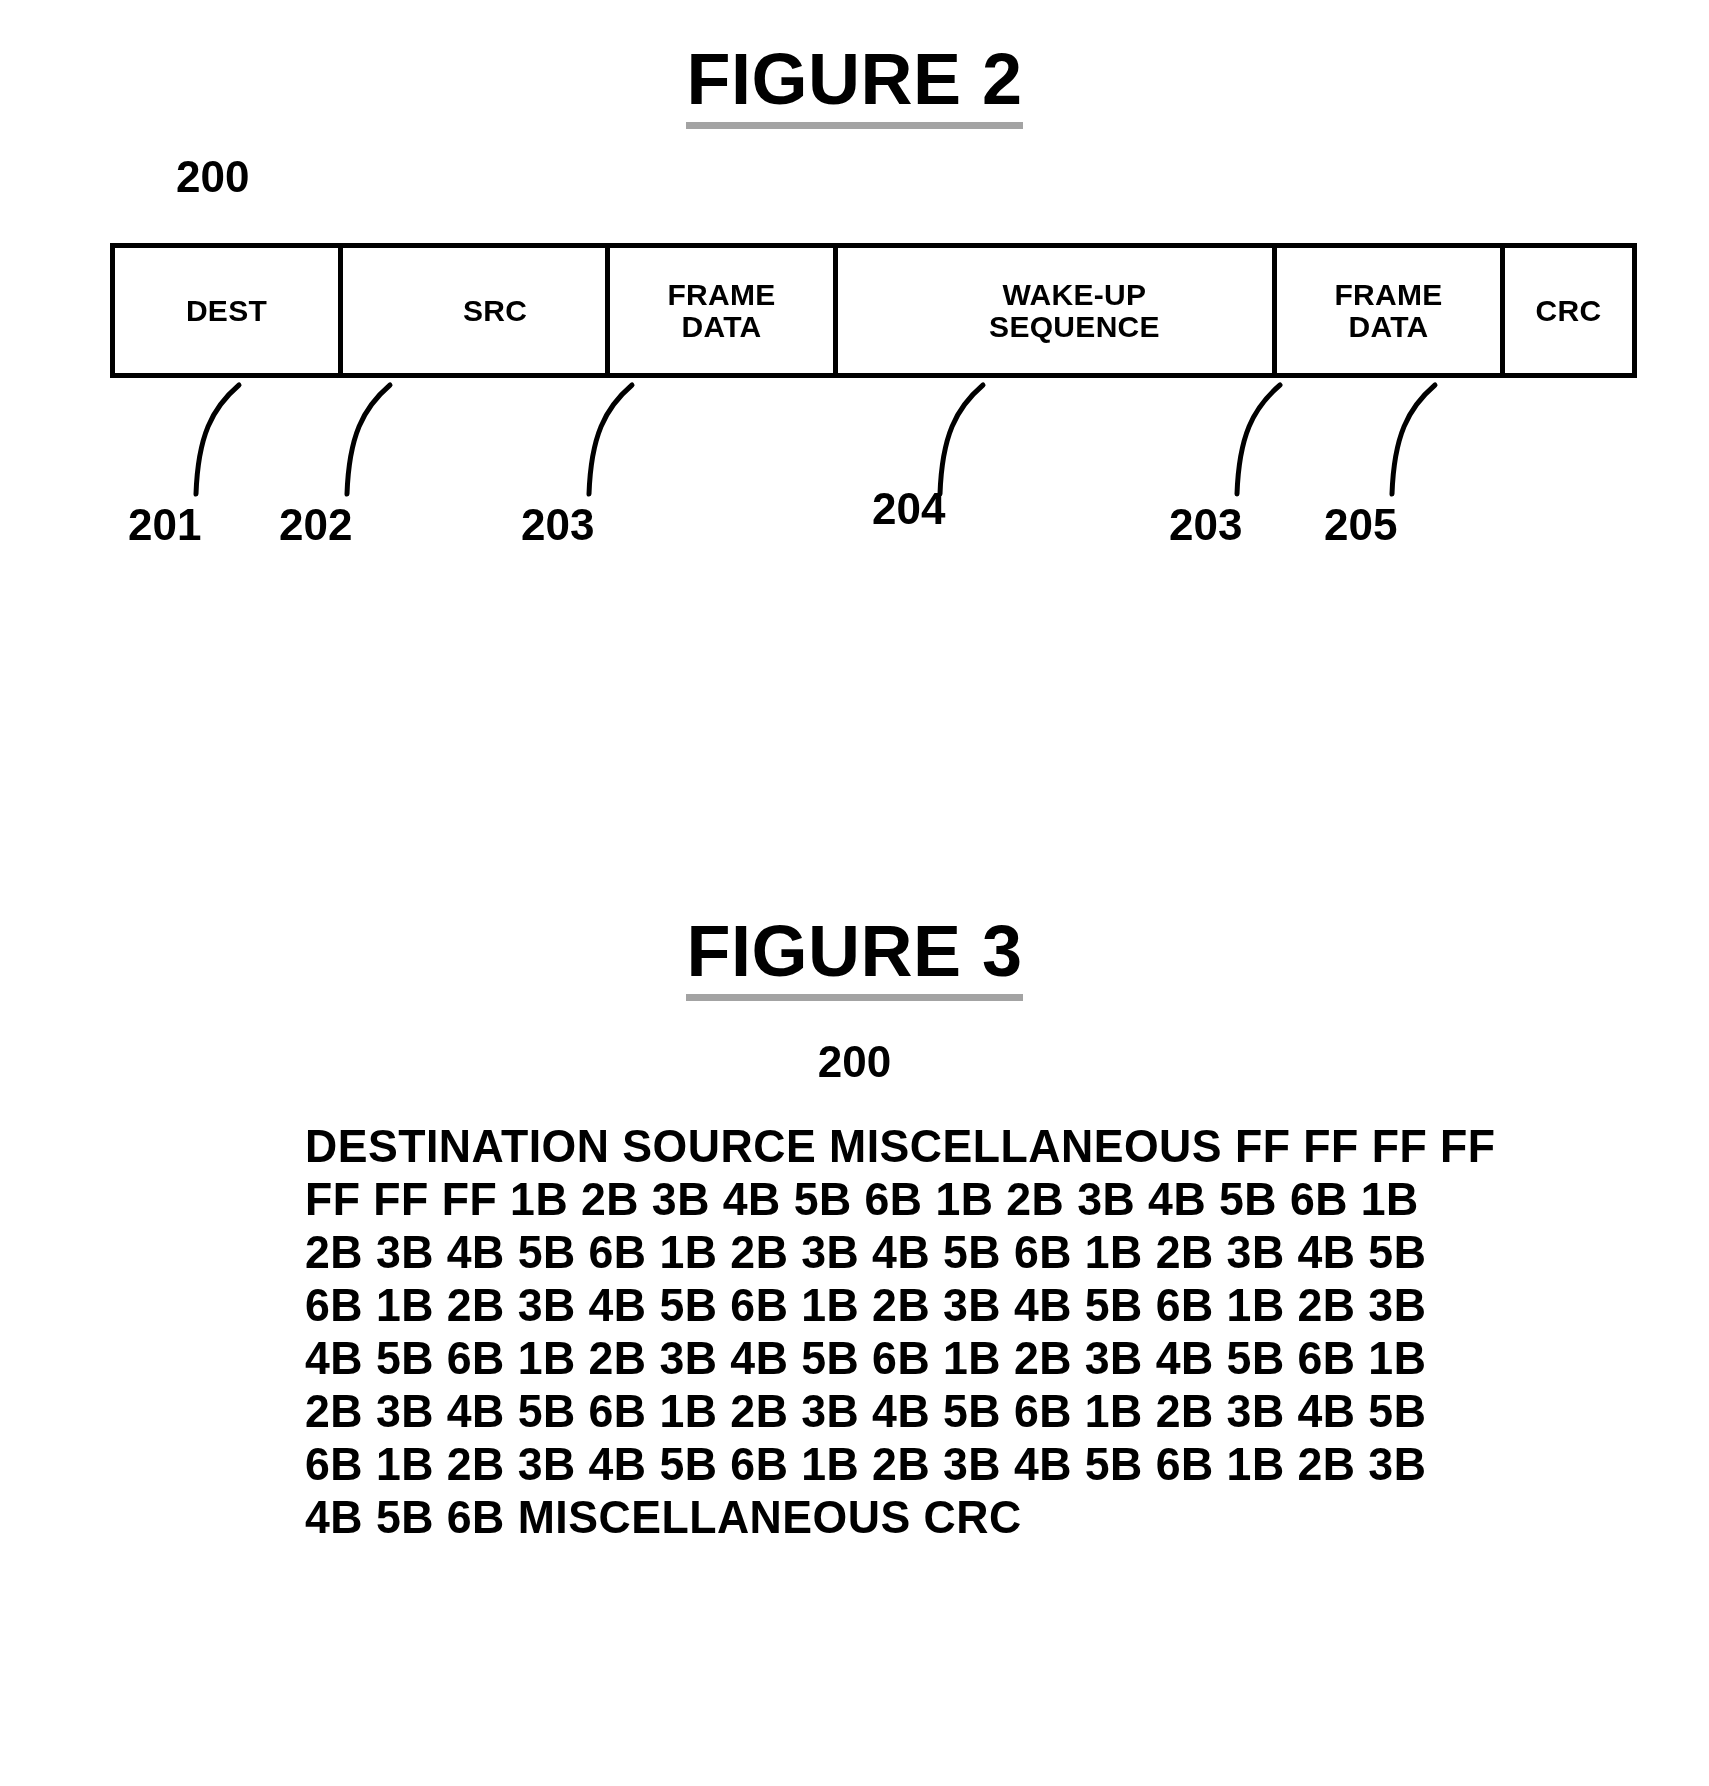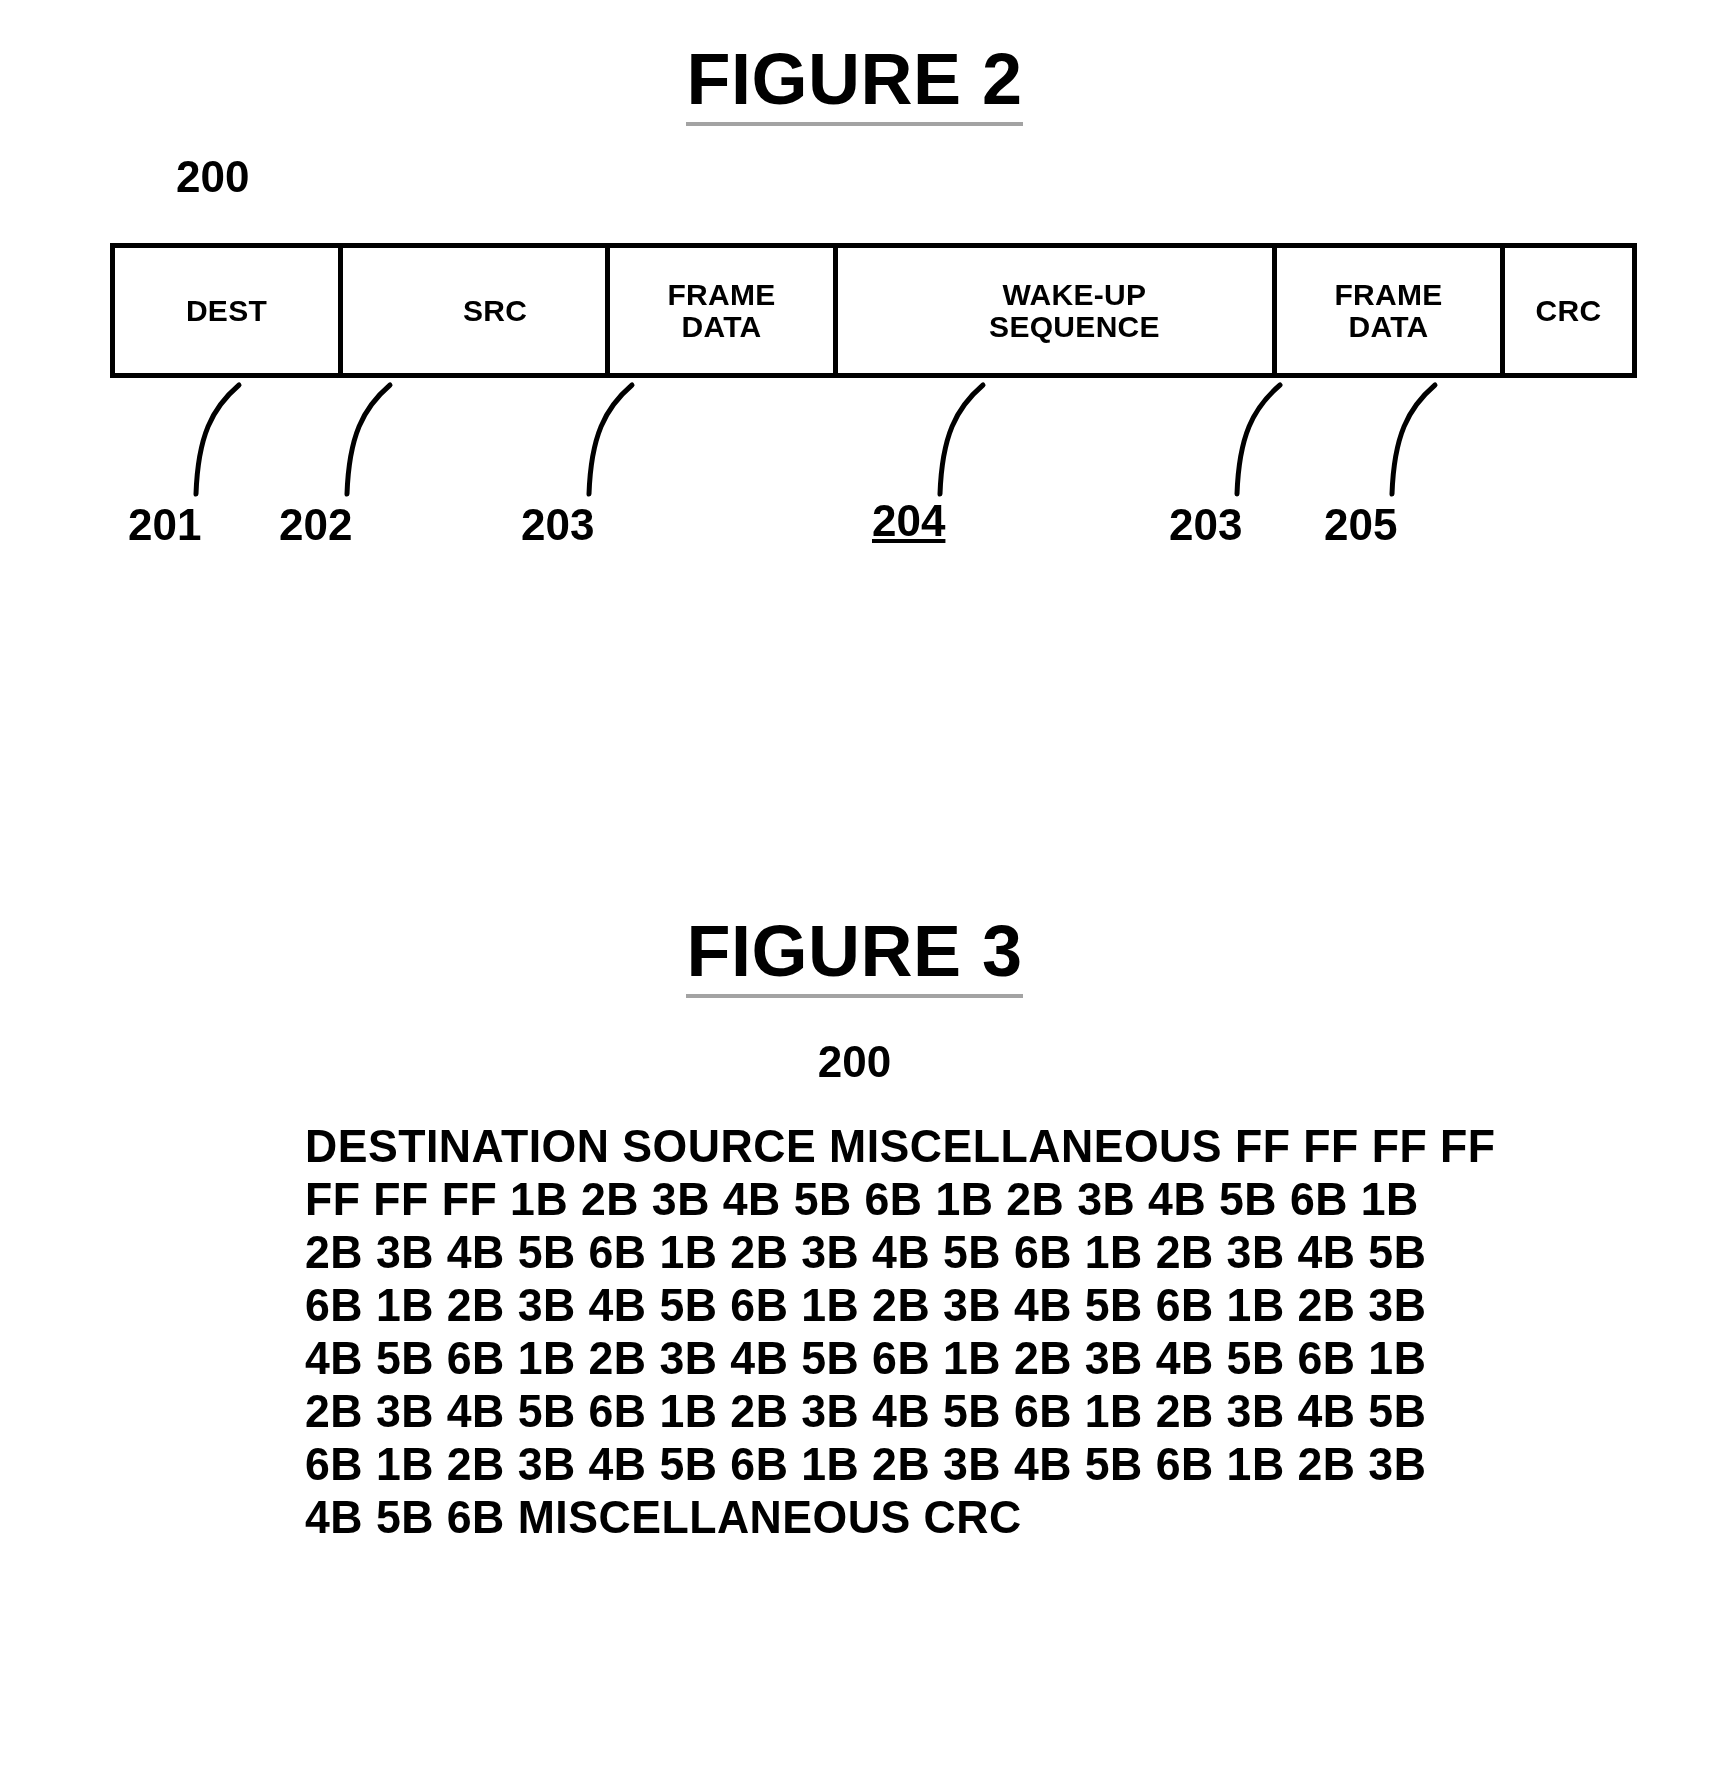--- a/index.html
+++ b/index.html
@@ -18,21 +18,21 @@
 
   
   .fig-title {
     position: absolute;
     font-weight: bold;
     letter-spacing: 0.5px;
     white-space: nowrap;
     text-align: center;
   }
   .fig-title .underline-txt {
-    border-bottom: 4px solid #a3a3a3;
+    border-bottom: 7px solid #a3a3a3;
     padding-bottom: 2px;
     display: inline-block;
   }
 
   #fig2-title {
     left: 0;
     right: 0;
     top: 38px;
     font-size: 72px;
   }
@@ -151,21 +151,21 @@
     <path d="M 632 385 C 605 408 591 436 589 494"></path>
     <path d="M 983 385 C 956 408 942 436 940 494"></path>
     <path d="M 1280 385 C 1253 408 1239 436 1237 494"></path>
     <path d="M 1435 385 C 1408 408 1394 436 1392 494"></path>
   </g>
 </svg>
 
 <div class="ref-num" style="left:128px;  top:500px;">201</div>
 <div class="ref-num" style="left:279px;  top:500px;">202</div>
 <div class="ref-num" style="left:521px;  top:500px;">203</div>
-<div class="ref-num" style="left:872px;  top:496px;text-decoration:underline;">204</div>
+<div class="ref-num" style="left:872px;  top:484px;">204</div>
 <div class="ref-num" style="left:1169px; top:500px;">203</div>
 <div class="ref-num" style="left:1324px; top:500px;">205</div>
 
 <div class="fig-title" id="fig3-title">
   <span class="underline-txt">FIGURE 3</span>
 </div>
 
 <div class="ref-num" id="fig3-ref200">200</div>
 
 <div id="hex-block">

